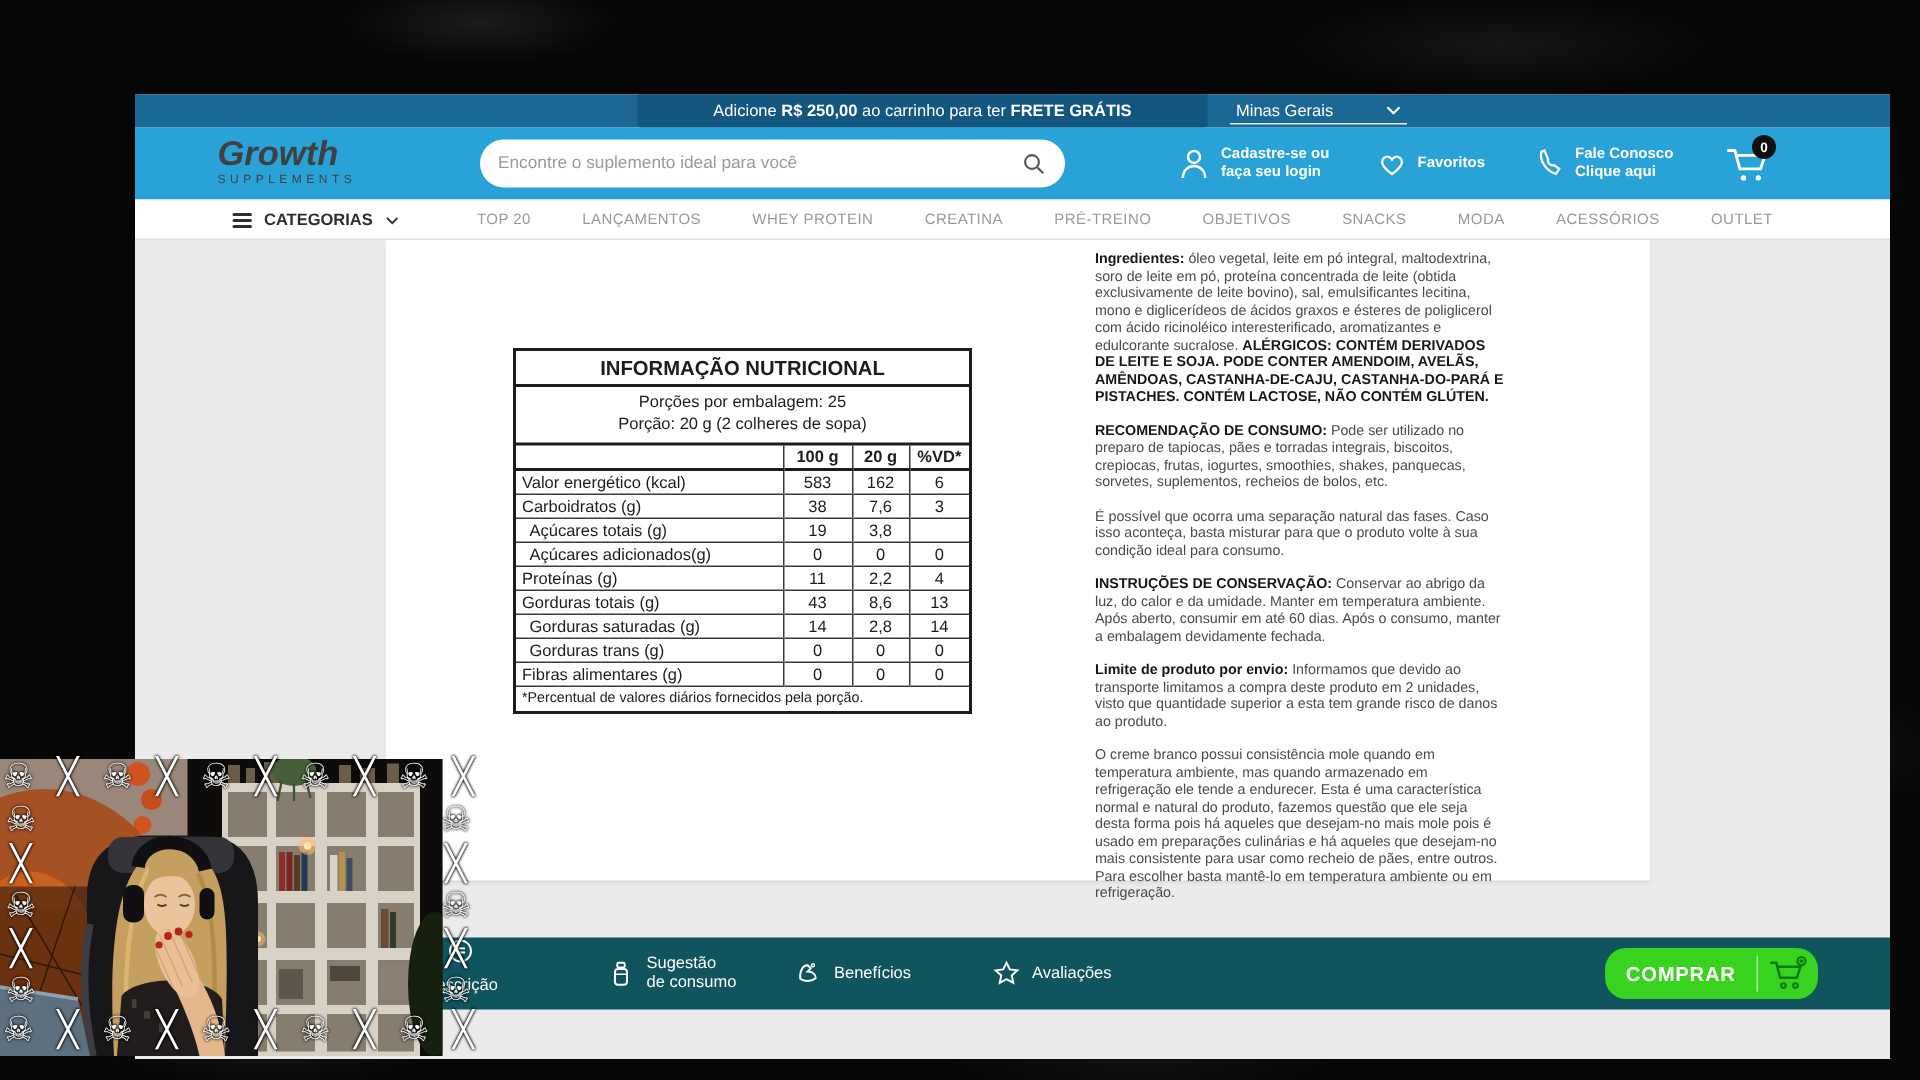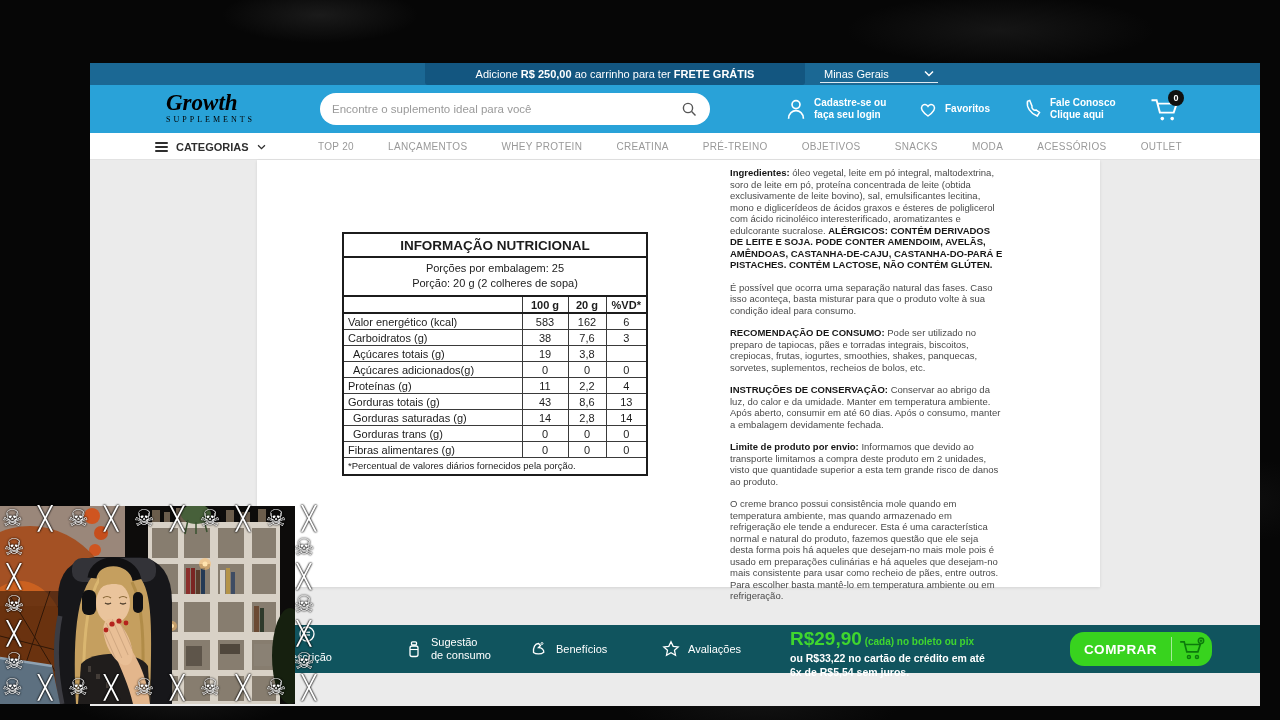--- a/index.html
+++ b/index.html
@@ -19,21 +19,21 @@
   .site { position:absolute; left:90px; top:63px; width:1170px; height:643px; background:#ebebeb; }
 
   .topbar { position:absolute; left:0; top:0; width:100%; height:22px; background:#1b6894; }
   .promo-pill { position:absolute; left:335px; top:0; width:380px; height:22px; background:#135680;
     color:#fff; font-size:11px; line-height:22px; text-align:center; border-radius:0 0 3px 3px; }
   .promo-pill b { font-weight:bold; }
   .region { position:absolute; left:730px; top:2px; width:118px; height:18px; color:#fff; font-size:11px;
     border-bottom:1px solid #dfeaf2; display:flex; align-items:center; justify-content:space-between; padding:0 4px; cursor:pointer; }
 
   .header { position:absolute; left:0; top:22px; width:100%; height:48px; background:#29a2d8; }
-  .logo { position:absolute; left:76px; top:6px; color:#000000;font-family:Liberation Serif, serif; }
+  .logo { position:absolute; left:55px; top:6px; color:#404040; }
   .logo-main { font-size:23px; font-weight:bold; font-style:italic; letter-spacing:0; line-height:23px; }
   .logo-sub { font-size:8px; letter-spacing:3px; margin-top:1px; text-align:center; }
   .search { position:absolute; left:230px; top:8px; width:390px; height:32px; background:#fff; border-radius:16px;
     display:flex; align-items:center; padding:0 12px; }
   .search input { flex:1; border:none; outline:none; font-size:11.5px; color:#333; font-family:inherit; background:transparent; }
   .search input::placeholder { color:#9a9a9a; }
   .hitem { position:absolute; color:#fff; display:flex; align-items:center; gap:7px; height:48px; top:0; cursor:pointer; }
   .hitem .txt { font-size:10px; font-weight:bold; line-height:12px; }
   .cart { position:absolute; left:1060px; top:10px; width:40px; height:30px; cursor:pointer; }
   .cart-badge { position:absolute; left:18px; top:-5px; width:16px; height:16px; background:#101010; color:#fff;
@@ -270,22 +270,22 @@
                   <td class="val">0</td>
                   <td class="val">0</td>
                 </tr>
               </tbody>
           </table>
           <div class="nutri-foot">*Percentual de valores diários fornecidos pela porção.</div>
         </div>
 
         <div class="desc" id="descCol">
             <p><b>Ingredientes: </b><span>óleo vegetal, leite em pó integral, maltodextrina, soro de leite em pó, proteína concentrada de leite (obtida exclusivamente de leite bovino), sal, emulsificantes lecitina, mono e diglicerídeos de ácidos graxos e ésteres de poliglicerol com ácido ricinoléico interesterificado, aromatizantes e edulcorante sucralose. </span><b>ALÉRGICOS: CONTÉM DERIVADOS DE LEITE E SOJA. PODE CONTER AMENDOIM, AVELÃS, AMÊNDOAS, CASTANHA-DE-CAJU, CASTANHA-DO-PARÁ E PISTACHES. CONTÉM LACTOSE, NÃO CONTÉM GLÚTEN.</b></p>
+            <p><b>RECOMENDAÇÃO DE CONSUMO: </b><span>Pode ser utilizado no preparo de tapiocas, pães e torradas integrais, biscoitos, crepiocas, frutas, iogurtes, smoothies, shakes, panquecas, sorvetes, suplementos, recheios de bolos, etc.</span></p>
             <p><span>É possível que ocorra uma separação natural das fases. Caso isso aconteça, basta misturar para que o produto volte à sua condição ideal para consumo.</span></p>
-            <p><b>RECOMENDAÇÃO DE CONSUMO: </b><span>Pode ser utilizado no preparo de tapiocas, pães e torradas integrais, biscoitos, crepiocas, frutas, iogurtes, smoothies, shakes, panquecas, sorvetes, suplementos, recheios de bolos, etc.</span></p>
             <p><b>INSTRUÇÕES DE CONSERVAÇÃO: </b><span>Conservar ao abrigo da luz, do calor e da umidade. Manter em temperatura ambiente. Após aberto, consumir em até 60 dias. Após o consumo, manter a embalagem devidamente fechada.</span></p>
             <p><b>Limite de produto por envio: </b><span>Informamos que devido ao transporte limitamos a compra deste produto em 2 unidades, visto que quantidade superior a esta tem grande risco de danos ao produto.</span></p>
             <p><span>O creme branco possui consistência mole quando em temperatura ambiente, mas quando armazenado em refrigeração ele tende a endurecer. Esta é uma característica normal e natural do produto, fazemos questão que ele seja desta forma pois há aqueles que desejam-no mais mole pois é usado em preparações culinárias e há aqueles que desejam-no mais consistente para usar como recheio de pães, entre outros. Para escolher basta mantê-lo em temperatura ambiente ou em refrigeração.</span></p>
           </div>
 
       </div>
     </div>
 
     <div class="tabbar">
       <div id="tabs">
@@ -329,27 +329,20 @@
             <span>
               <svg class="icon" width="18" height="18" viewBox="0 0 18 18">
                 <path d="M9 1.8 l2.2 4.5 5 .6 -3.7 3.4 1 4.9 -4.5-2.5 -4.5 2.5 1-4.9 L1.8 6.9 l5-.6 z" fill="none" stroke="#fff" stroke-width="1.3"></path>
               </svg>
             </span>
             <div class="tlines">
               <div>Avaliações</div>
             </div>
           </div>
         </div>
-      <div class="price">
-        <div class="price-main">
-          <span>R$29,90</span><small> </small><small>(cada) no boleto ou pix</small>
-        </div>
-        <div class="price-sub">ou R$33,22 no cartão de crédito em até</div>
-        <div class="price-sub">6x de R$5,54 sem juros.</div>
-      </div>
       <div class="buy-btn">
         <div class="buy-label">COMPRAR</div>
         <div class="buy-div"></div>
         <div class="buy-cart">
           <svg class="icon" width="26" height="24" viewBox="0 0 22 20">
               <path d="M1 4 h3.4 l2.2 8.4 h9.4 l2-6.2 H5.4" fill="none" stroke="#0c7a0c" stroke-width="1.4"></path>
               <circle cx="8.4" cy="16.8" r="1.3" fill="none" stroke="#0c7a0c" stroke-width="1.2"></circle>
               <circle cx="15.2" cy="16.8" r="1.3" fill="none" stroke="#0c7a0c" stroke-width="1.2"></circle>
               <circle cx="18.6" cy="3" r="2.3" fill="none" stroke="#0c7a0c" stroke-width="1.2"></circle>
               <line x1="17.5" y1="3" x2="19.7" y2="3" stroke="#0c7a0c" stroke-width="1.1"></line>

